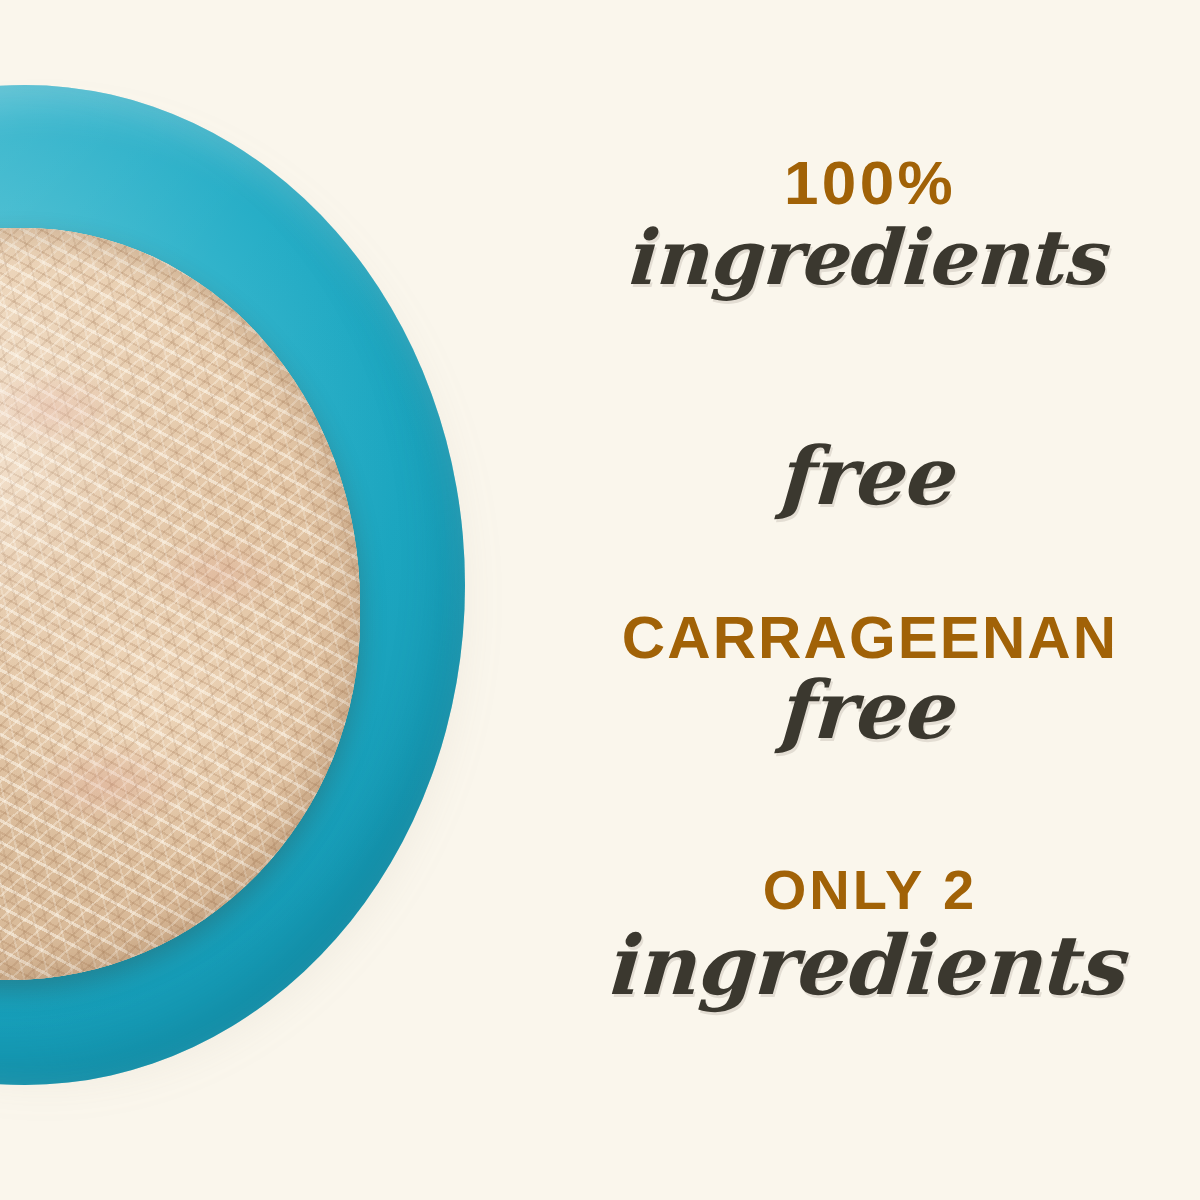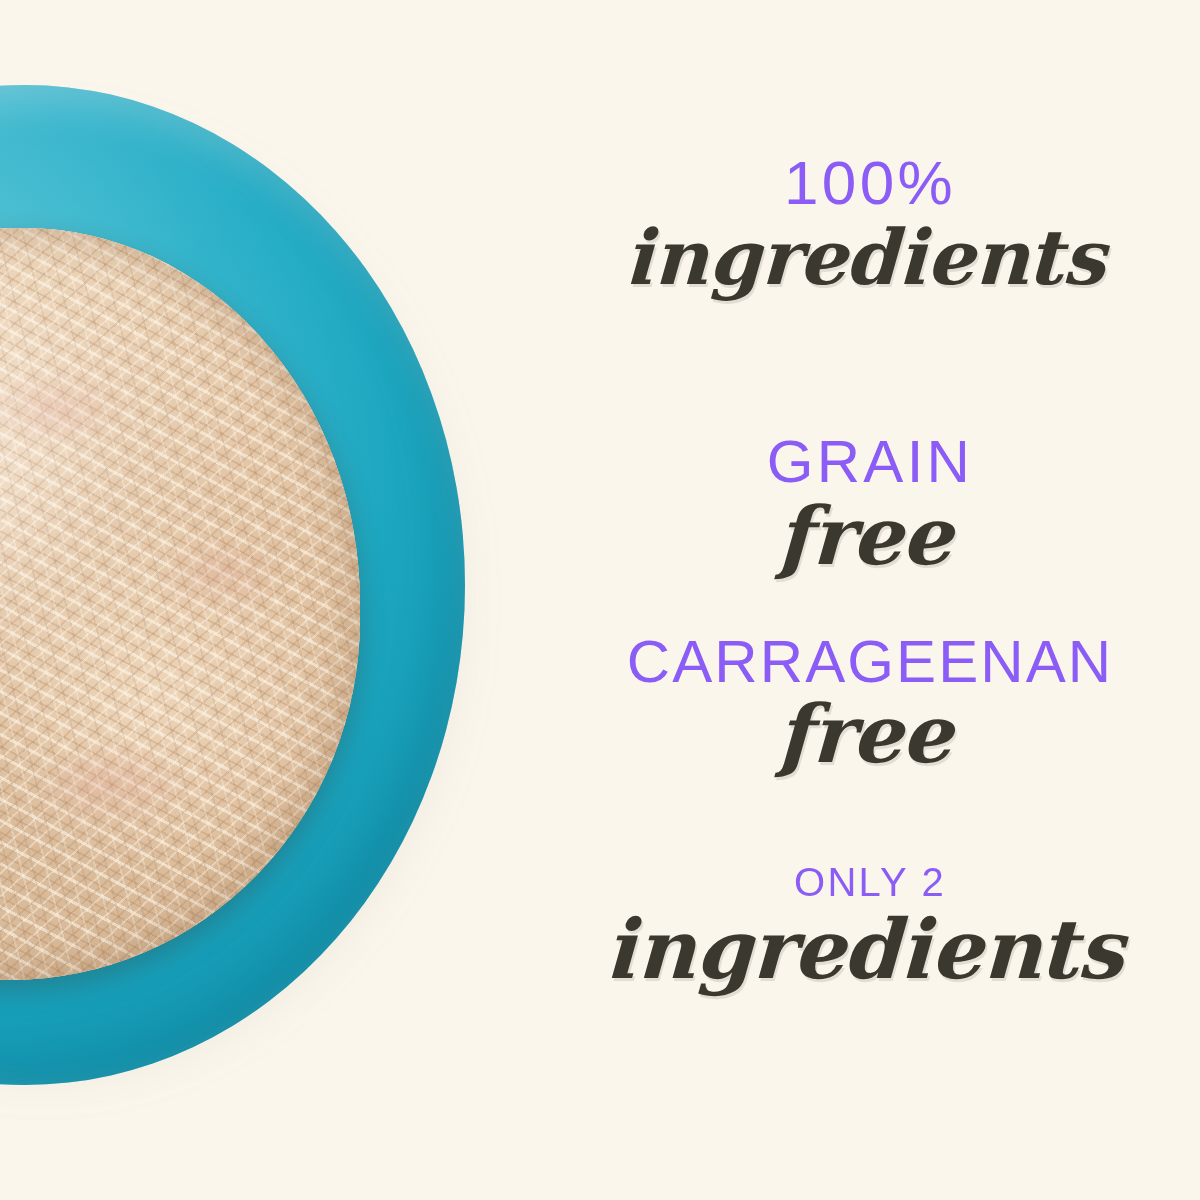--- a/index.html
+++ b/index.html
@@ -191,37 +191,37 @@
   }
 
   .claim {
     position: absolute;
     left: 0;
     width: 660px;
     text-align: center;
   }
   .claim-1 { top: 152px; }
   .claim-2 { top: 432px; }
-  .claim-3 { top: 632px; }
+  .claim-3 { top: 608px; }
   .claim-4 { top: 862px; }
 
   .line-accent {
-    color: #8b5cf6;
+    color: #a16207;
     font-family: "Liberation Sans", sans-serif;
-    font-weight: normal;
+    font-weight: bold;
     text-transform: uppercase;
     line-height: 1.0;
     letter-spacing: 0.055em;
     white-space: nowrap;
   }
   .claim-1 .line-accent { font-size: 62px; }
   .claim-1 .line-accent.row2 { font-size: 62px; margin-top: 8px; }
   .claim-2 .line-accent { font-size: 60px; }
   .claim-3 .line-accent { font-size: 60px; letter-spacing: 0.035em; }
-  .claim-4 .line-accent { font-size: 40px; }
+  .claim-4 .line-accent { font-size: 56px; }
 
   .line-script {
     color: #3b382f;
     font-family: "DejaVu Serif", serif;
     font-style: italic;
     font-weight: bold;
     font-size: 78px;
     line-height: 1.0;
     letter-spacing: -0.012em;
     white-space: nowrap;
@@ -258,21 +258,20 @@
   </div>
 
   <div class="claims">
 
     <div class="claim claim-1">
       <div class="line-accent">100%</div>
       <div class="line-script">ingredients</div>
     </div>
 
     <div class="claim claim-2">
-      <div class="line-accent">GRAIN</div>
       <div class="line-script">free</div>
     </div>
 
     <div class="claim claim-3">
       <div class="line-accent">CARRAGEENAN</div>
       <div class="line-script">free</div>
     </div>
 
     <div class="claim claim-4">
       <div class="line-accent">ONLY 2</div>

